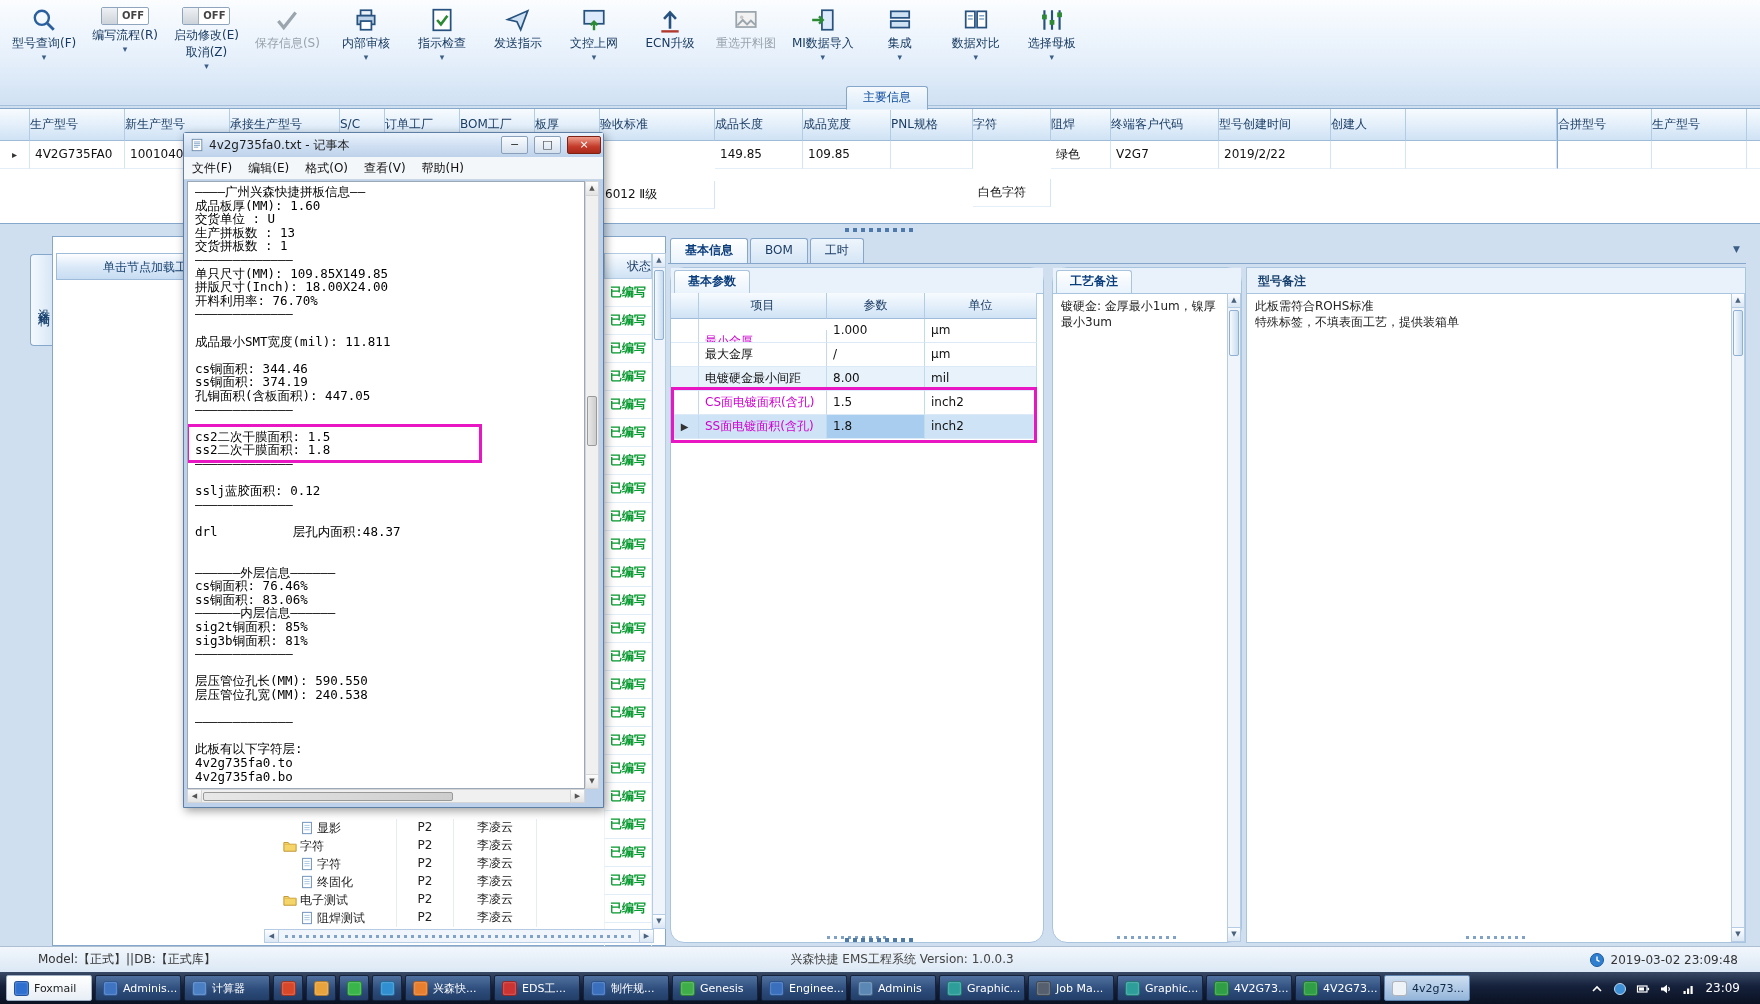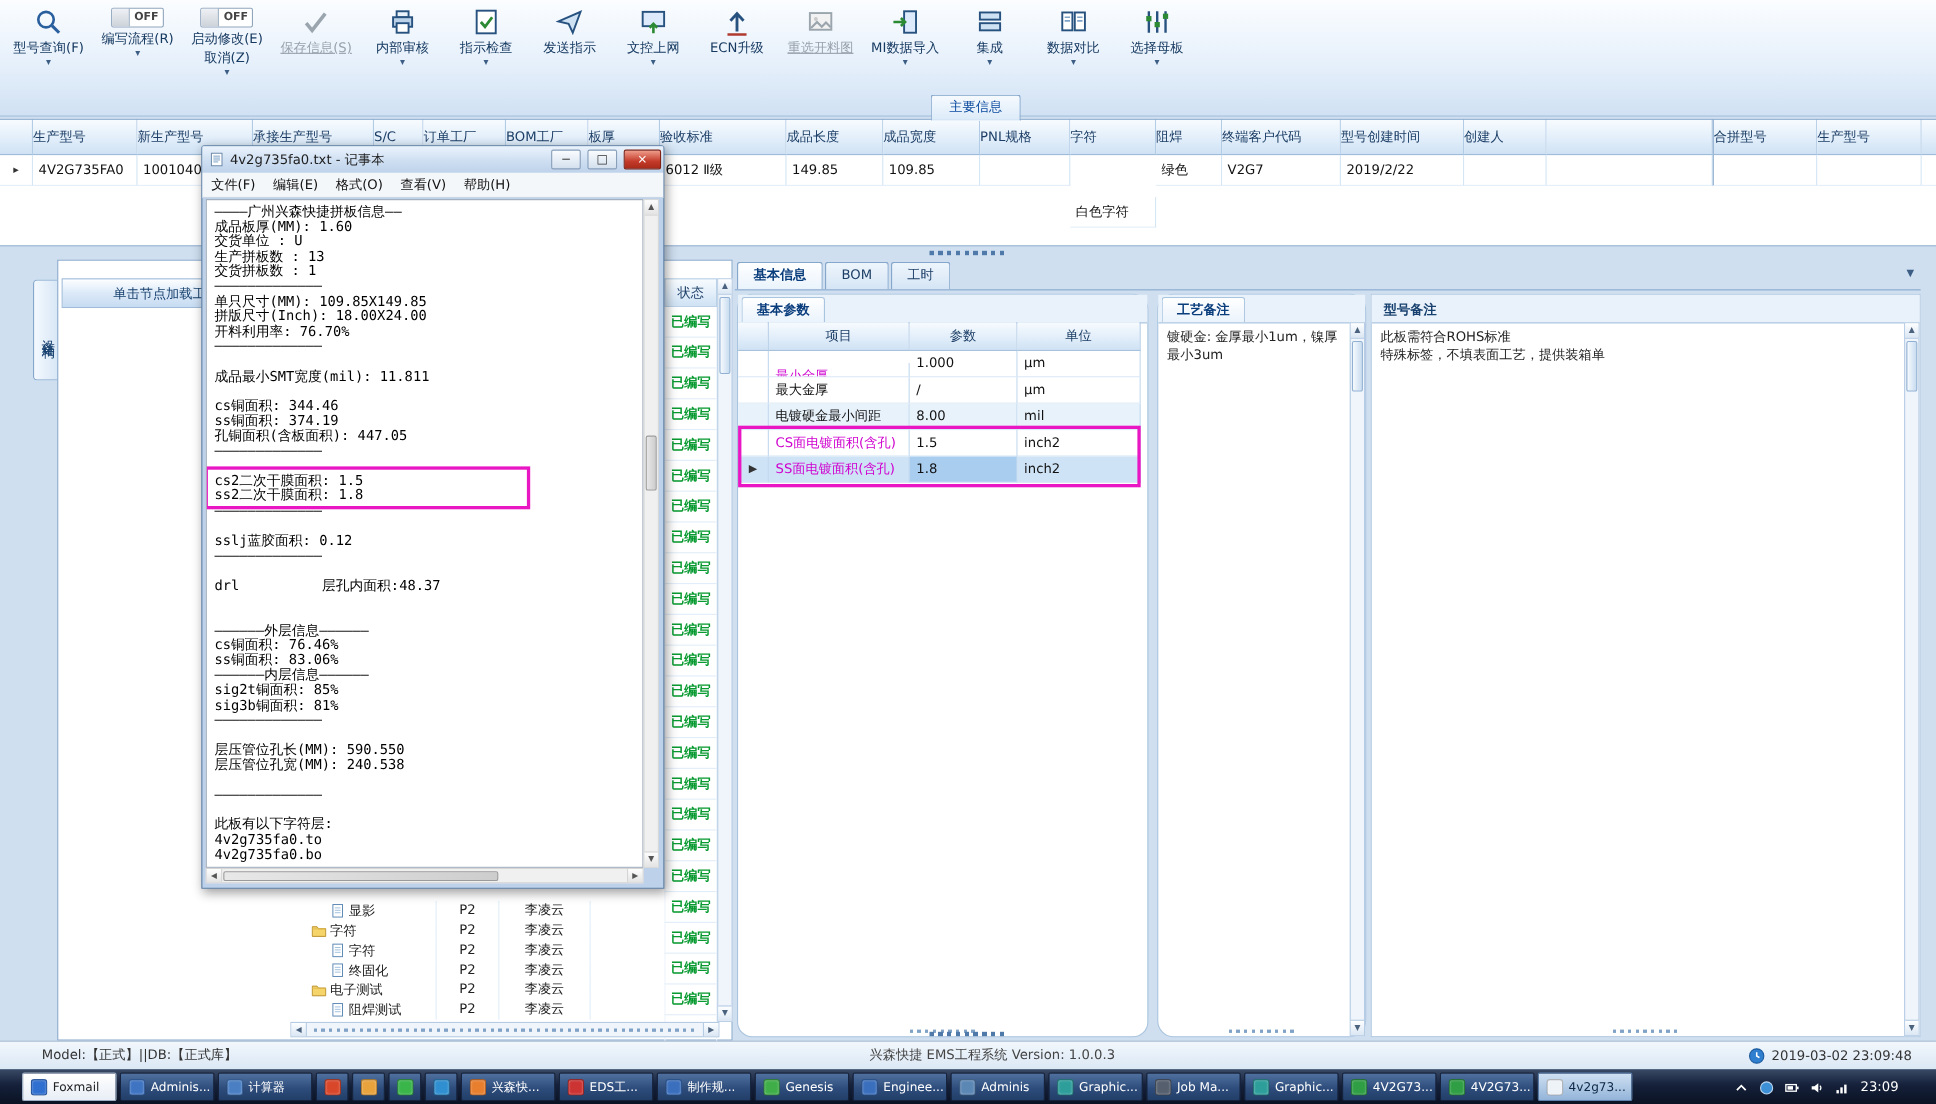--- a/index.html
+++ b/index.html
@@ -5,21 +5,21 @@
   html,body{margin:0;padding:0;background:#8ea8c4;}
   #screen{position:relative;width:1760px;height:1004px;background:#cfdff0;overflow:hidden;
           font-family:"DejaVu Sans","Liberation Sans",sans-serif;color:#1a3a5e;}
 
   
   #toolbar{position:absolute;left:0;top:0;width:1760px;height:106px;box-sizing:border-box;
            background:linear-gradient(#fbfdff,#e6f0fb 55%,#d0e1f3);border-bottom:1px solid #a6c0dc;
            display:flex;align-items:flex-start;padding:7px 8px 0 12px;gap:16px;}
   .tb-item{display:flex;flex-direction:column;align-items:center;gap:3px;min-width:60px;
            color:#173a61;font-size:12px;line-height:14px;cursor:default;}
-  .tb-item.disabled{color:#98a2ac;text-decoration:underline;}
+  .tb-item.disabled{color:#98a2ac;}
   .tb-icon{width:26px;height:26px;}
   .tb-icon svg{width:100%;height:100%;}
   .tb-caret{font-size:9px;color:#3c5e85;line-height:8px;}
   .tb-toggle{width:48px;height:18px;background:#fff;border:1px solid #8fa5bd;border-radius:2px;
              display:flex;align-items:center;box-sizing:border-box;}
   .tb-toggle .knob{width:15px;height:16px;background:linear-gradient(#eef1f5,#cdd3da);border-right:1px solid #9fb0c2;}
   .tb-toggle .off-label{flex:1;text-align:center;font-size:10px;font-weight:bold;color:#444;}
 
   
   #main-tab{position:absolute;left:846px;top:86px;height:22px;padding:0 16px;z-index:6;
@@ -50,21 +50,21 @@
   #side-tab{position:absolute;left:30px;top:254px;width:22px;height:92px;writing-mode:vertical-rl;
             text-align:center;font-size:12px;letter-spacing:2px;color:#17406e;
             background:linear-gradient(90deg,#f4f9fe,#d8e7f6);border:1px solid #86a7cc;border-right:none;
             border-radius:4px 0 0 4px;box-sizing:border-box;padding-top:6px;}
   #left-panel{position:absolute;left:52px;top:236px;width:614px;height:710px;background:#fff;
               border:1px solid #86a7cc;box-sizing:border-box;}
   #flow-hint{position:absolute;left:3px;top:16px;width:214px;height:27px;line-height:26px;text-align:center;
              font-size:12px;color:#17406e;background:linear-gradient(#fdfeff,#dbe9f8 50%,#c7dcf2);
              border:1px solid #9ebcd9;box-sizing:border-box;}
   #status-col{position:absolute;left:551px;top:16px;width:48px;}
-  .col-head{height:26px;line-height:25px;text-align:center;font-size:12px;color:#1c3e66;
+  .col-head{height:26px;line-height:25px;text-align:right;font-size:12px;color:#1c3e66;
             background:linear-gradient(#f7fbfe,#e2eefa 55%,#cfe2f4);
             border:1px solid #b3cce6;box-sizing:border-box;}
   .status-cell{height:27px;line-height:26px;text-align:center;font-size:12px;font-weight:bold;color:#089a30;
                border-bottom:1px solid #e1edf8;border-left:1px solid #eef4fb;border-right:1px solid #eef4fb;}
   #tree-area{position:absolute;left:213px;top:582px;width:338px;}
   .tree-row{display:flex;height:18px;line-height:17px;font-size:12px;color:#222;}
   .t-name{width:131px;display:flex;align-items:center;gap:3px;border-right:1px solid #e2edf8;box-sizing:border-box;overflow:hidden;}
   .t-icon{width:14px;height:14px;flex:0 0 auto;}
   .t-icon svg{width:100%;height:100%;}
   .t-stage{width:57px;text-align:center;border-right:1px solid #e2edf8;box-sizing:border-box;}
@@ -144,21 +144,21 @@
   #statusbar{position:absolute;left:0;top:946px;width:1760px;height:26px;box-sizing:border-box;
              background:linear-gradient(#f2f7fc,#dbe8f5);border-top:1px solid #aebfd4;
              display:flex;align-items:center;font-size:12px;color:#333;}
   #sb-left{padding-left:38px;}
   #sb-center{flex:1;text-align:center;color:#444;}
   #sb-right{display:flex;align-items:center;gap:6px;padding-right:22px;}
   #sb-clock{width:16px;height:16px;}
 
   
   #taskbar{position:absolute;left:0;top:972px;width:1760px;height:32px;box-sizing:border-box;
-           background:linear-gradient(#394a66,#15203a 45%,#0a1222);display:flex;align-items:center;gap:3px;padding:0 20px;}
+           background:linear-gradient(#394a66,#15203a 45%,#0a1222);display:flex;align-items:center;gap:3px;padding:0 6px;}
   .tk-btn{height:26px;width:86px;box-sizing:border-box;display:flex;align-items:center;gap:5px;padding:0 7px;
           background:linear-gradient(#50719f,#2e4d7c 55%,#223e68);border:1px solid #16233d;border-radius:2px;
           color:#fff;font-size:11px;overflow:hidden;white-space:nowrap;flex:0 0 auto;}
   .tk-btn.icon-only{width:30px;justify-content:center;padding:0;}
   .tk-btn.light{background:linear-gradient(#ffffff,#e8eef6);color:#222;border-color:#9fb0c4;}
   .tk-btn.active{background:linear-gradient(#cfe0f2,#93b4d9);color:#0e2745;border-color:#5d82ad;}
   .tk-icon{width:15px;height:15px;border-radius:3px;flex:0 0 auto;box-shadow:inset 0 0 2px rgba(255,255,255,.55);border:1px solid rgba(0,0,0,.25);box-sizing:border-box;}
   #tray{margin-left:auto;display:flex;align-items:center;gap:9px;padding-right:14px;}
   .tray-ic{width:14px;height:14px;}
   .tray-ic svg{width:100%;height:100%;}
@@ -316,21 +316,21 @@
         <div class="g-cell g-data" style="width: 30px; text-align: center; padding-left: 0px;">
           <div class="row-marker">▸</div>
         </div>
         <div class="g-cell g-data" style="width: 95px;">4V2G735FA0</div>
         <div class="g-cell g-data" style="width: 105px;">100104001</div>
         <div class="g-cell g-data" style="width: 110px;"></div>
         <div class="g-cell g-data" style="width: 45px;"></div>
         <div class="g-cell g-data" style="width: 75px;"></div>
         <div class="g-cell g-data" style="width: 75px;"></div>
         <div class="g-cell g-data" style="width: 65px;"></div>
-        <div class="g-cell g-data" style="width: 115px;">6012 Ⅱ级</div>
+        <div class="g-cell g-data" style="width: 115px; margin-top: 40px;">6012 Ⅱ级</div>
         <div class="g-cell g-data" style="width: 88px;">149.85</div>
         <div class="g-cell g-data" style="width: 88px;">109.85</div>
         <div class="g-cell g-data" style="width: 82px;"></div>
         <div class="g-cell g-data" style="width: 78px; margin-top: 38px;">白色字符</div>
         <div class="g-cell g-data" style="width: 60px;">绿色</div>
         <div class="g-cell g-data" style="width: 108px;">V2G7</div>
         <div class="g-cell g-data" style="width: 112px;">2019/2/22</div>
         <div class="g-cell g-data" style="width: 75px;"></div>
         <div class="g-cell g-data g-fill"></div>
         <div class="g-cell g-data g-right-first" style="width: 95px;"></div>

